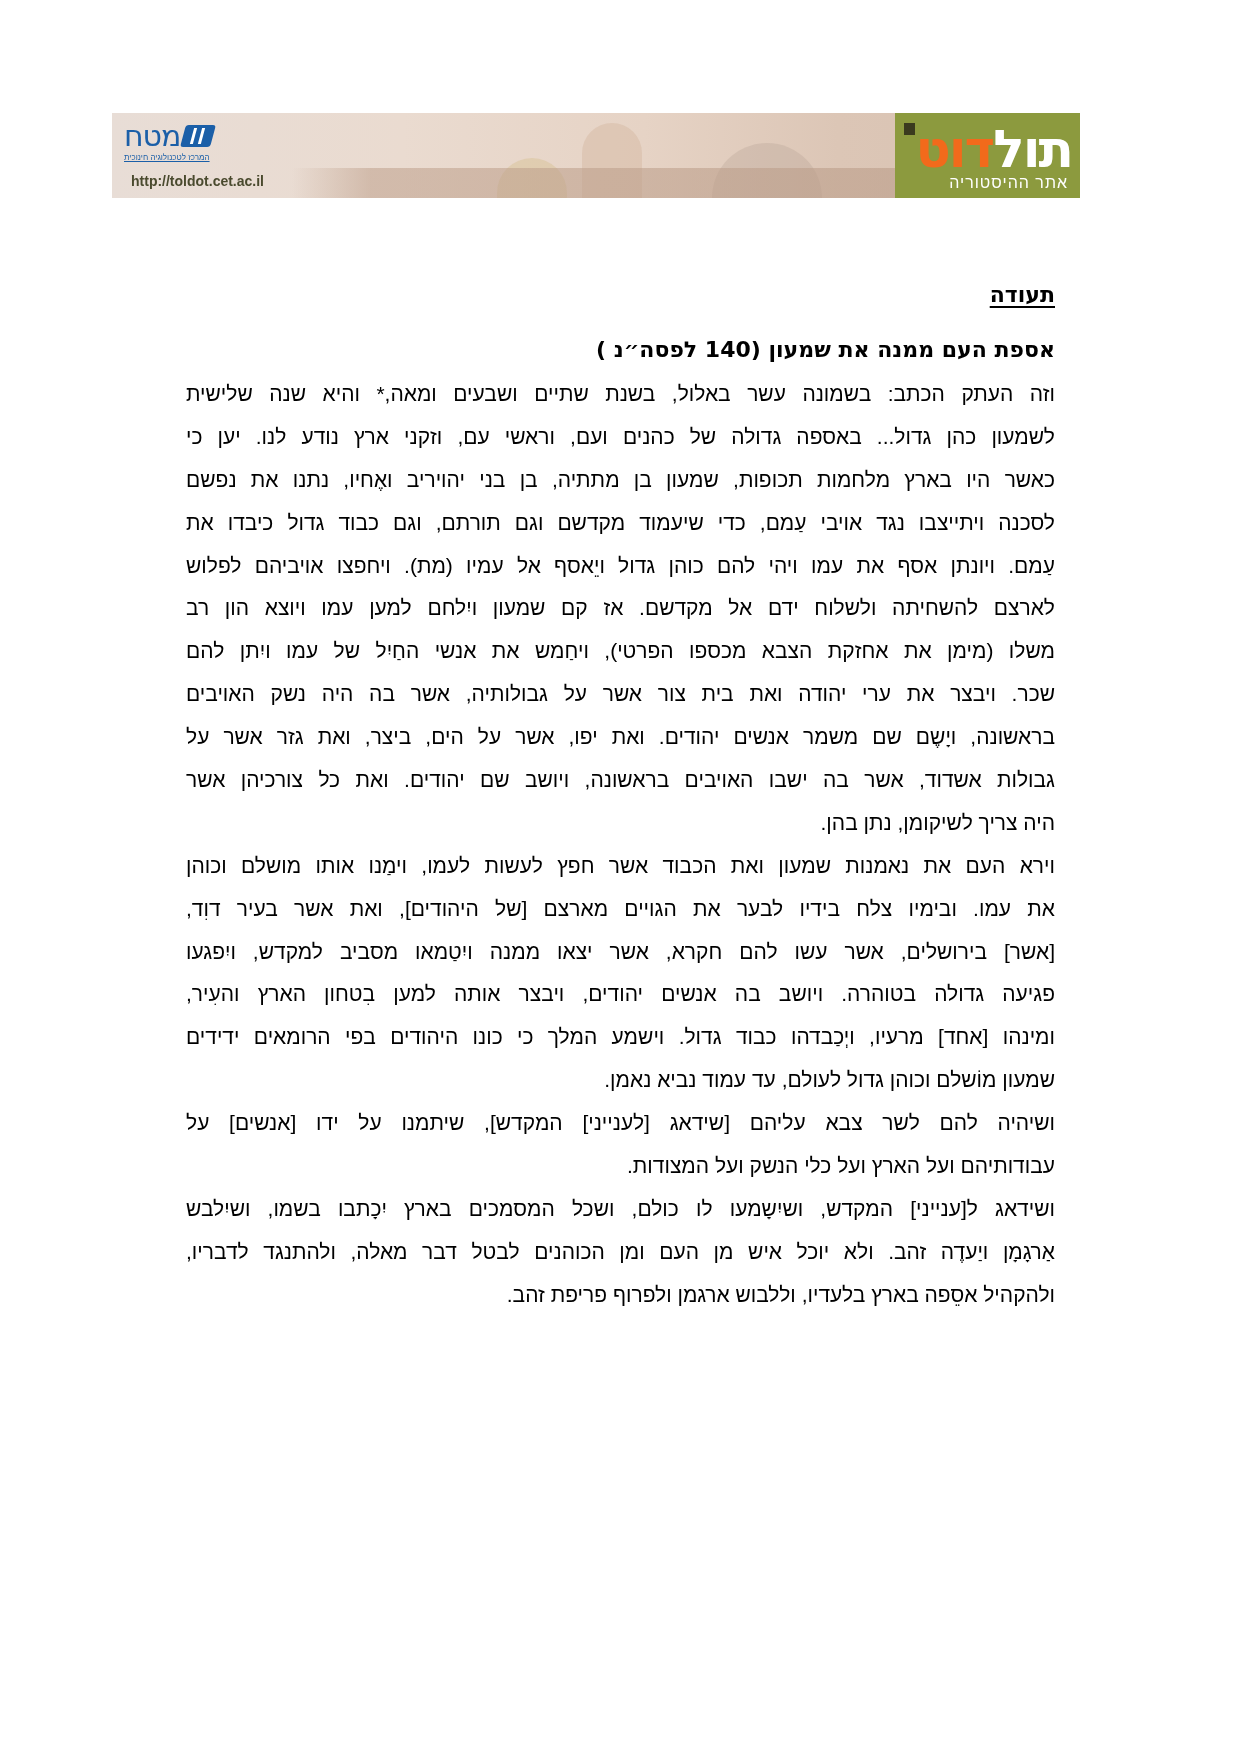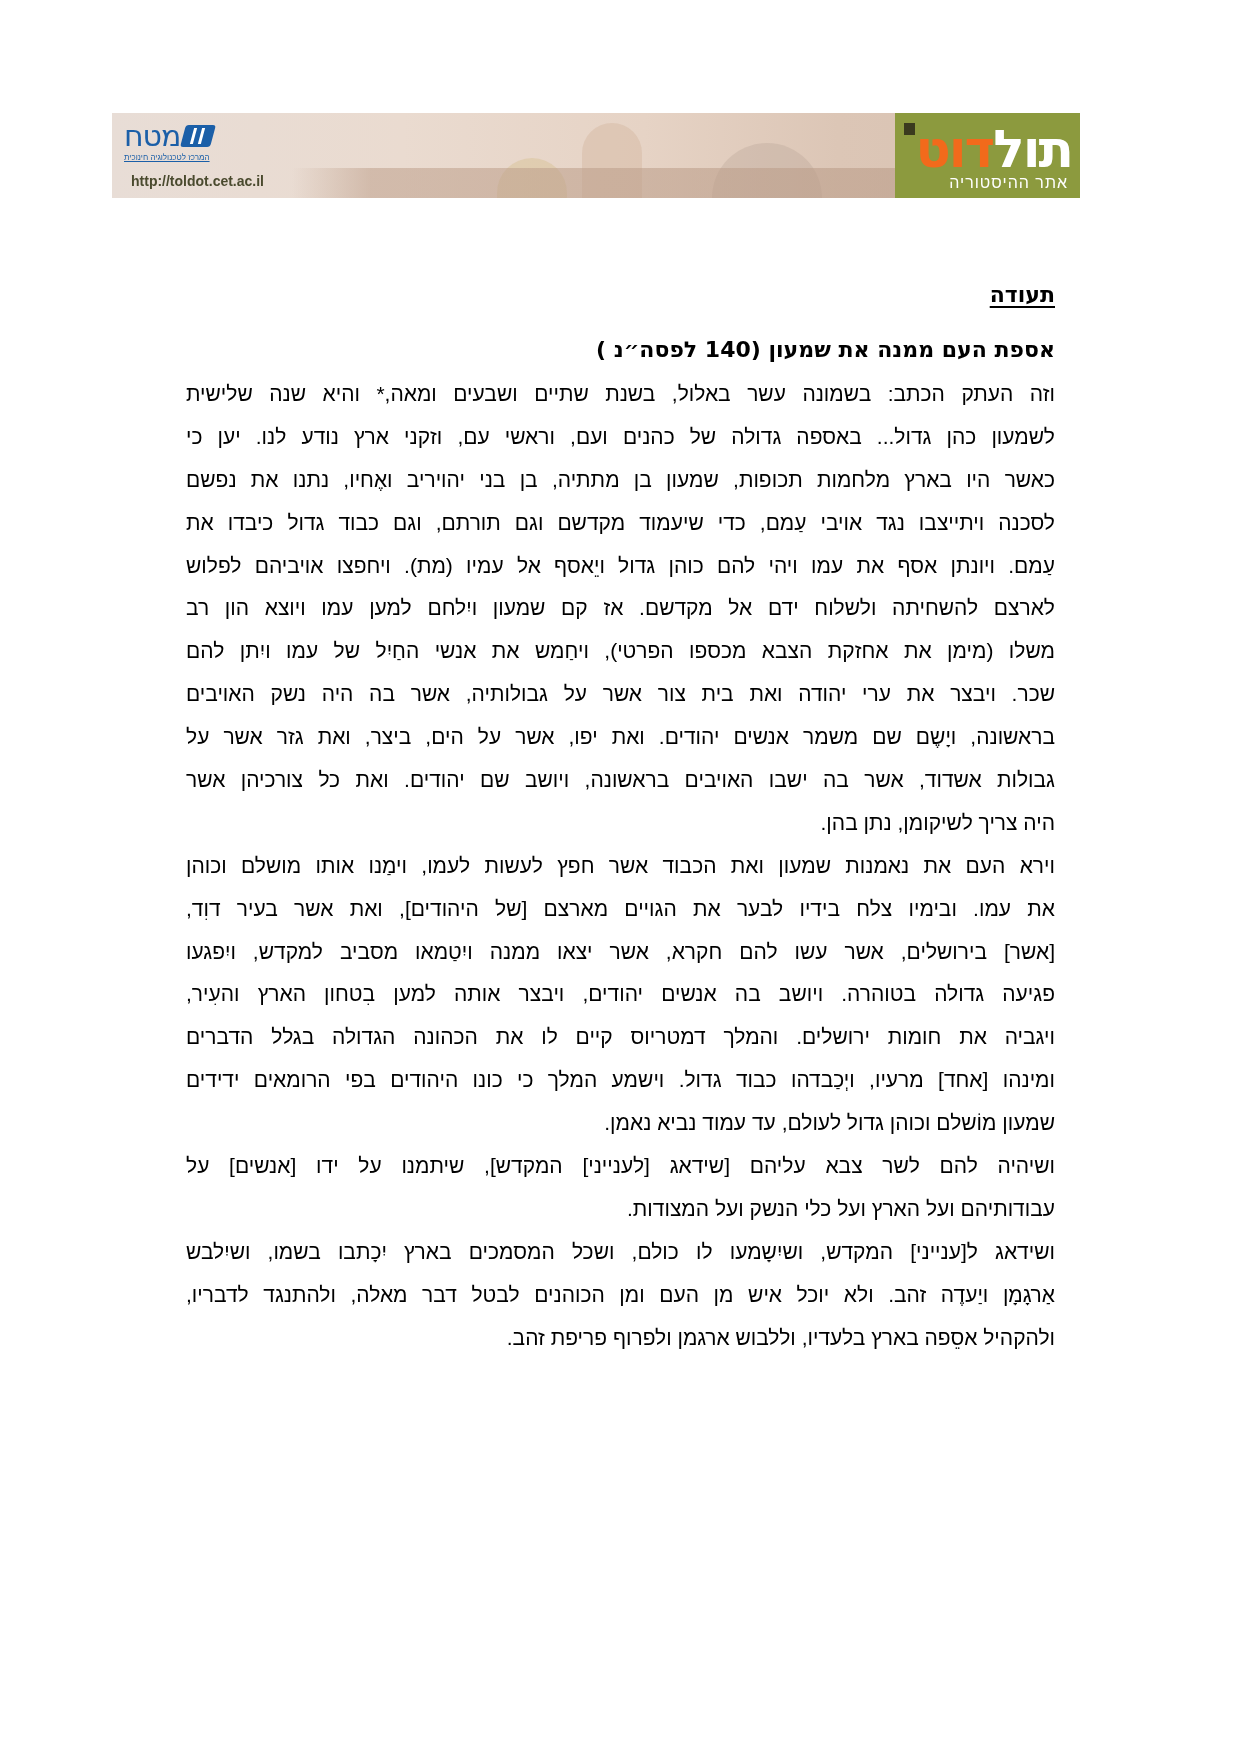--- a/index.html
+++ b/index.html
@@ -226,21 +226,20 @@
       <div class="line">בראשונה, ויָשֶם שם משמר אנשים יהודים. ואת יפו, אשר על הים, ביצר, ואת גזר אשר על</div>
       <div class="line">גבולות אשדוד, אשר בה ישבו האויבים בראשונה, ויושב שם יהודים. ואת כל צורכיהן אשר</div>
       <div class="line last">היה צריך לשיקומן, נתן בהן.</div>
     </div>
 
     <div class="para">
       <div class="line">וירא העם את נאמנות שמעון ואת הכבוד אשר חפץ לעשות לעמו, וימַנו אותו מושלם וכוהן</div>
       <div class="line">את עמו. ובימיו צלח בידיו לבער את הגויים מארצם [של היהודים], ואת אשר בעיר דוִד,</div>
       <div class="line">[אשר] בירושלים, אשר עשו להם חקרא, אשר יצאו ממנה ויִטַמאו מסביב למקדש, ויִפגעו</div>
       <div class="line">פגיעה גדולה בטוהרה. ויושב בה אנשים יהודים, ויבצר אותה למען בִטחון הארץ והעִיר,</div>
-      <div class="line">ויגביה את חומות ירושלים. והמלך דמטריוס קיים לו את הכהונה הגדולה בגלל הדברים</div>
     </div>
 
     <div class="para">
       <div class="line">ומינהו [אחד] מרעיו, ויְכַבדהו כבוד גדול. וישמע המלך כי כונו היהודים בפי הרומאים ידידים</div>
       <div class="line last">שמעון מוֹשלם וכוהן גדול לעולם, עד עמוד נביא נאמן.</div>
     </div>
 
     <div class="para">
       <div class="line">ושיהיה להם לשר צבא עליהם [שידאג [לענייני] המקדש], שיתמנו על ידו [אנשים] על</div>
       <div class="line last">עבודותיהם ועל הארץ ועל כלי הנשק ועל המצודות.</div>

